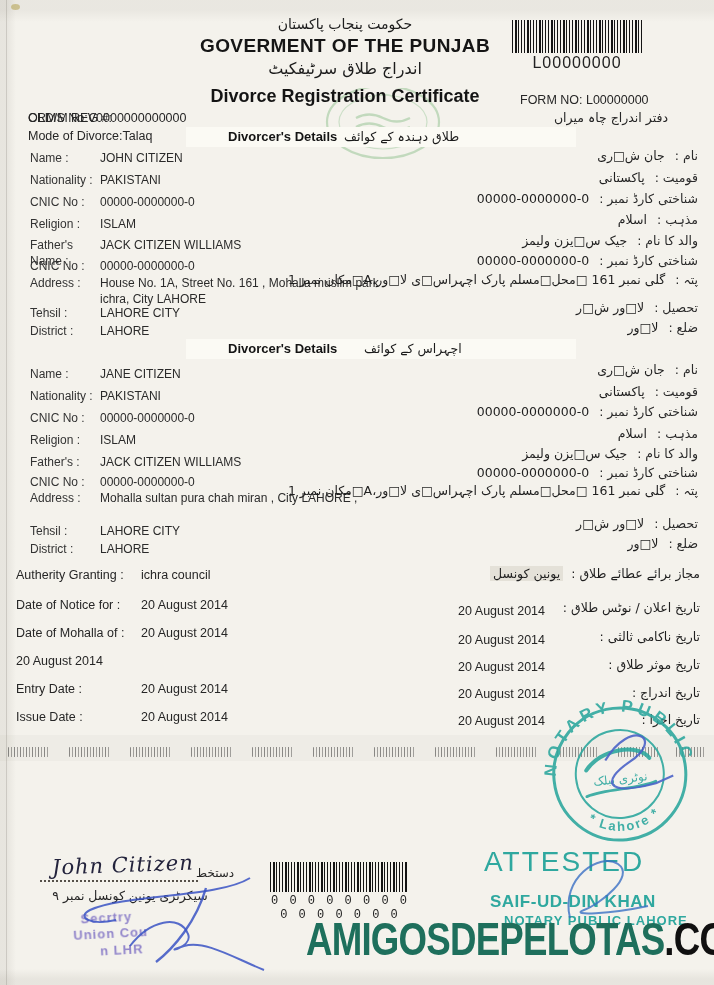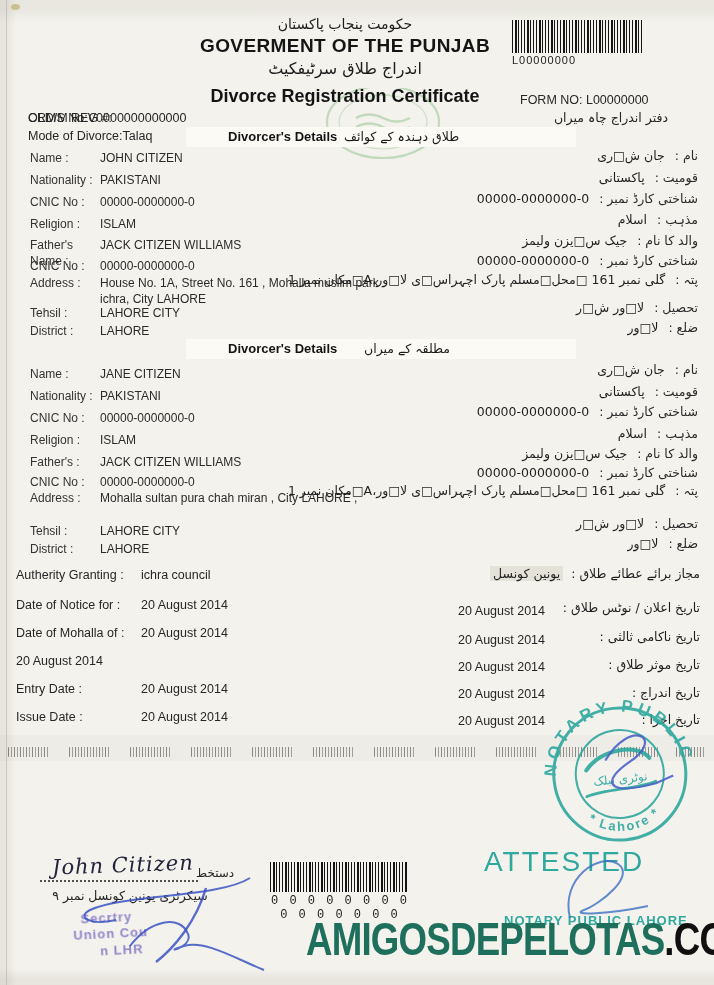--- a/index.html
+++ b/index.html
@@ -21,21 +21,21 @@
 
   
   .hdr-center{left:150px;width:390px;text-align:center;}
   .u-gov{top:16px;font-size:14px;color:#1d1d1d;}
   .gov-title{top:35px;font-size:19px;font-weight:bold;color:#151515;letter-spacing:.4px;}
   .u-cert{top:59px;font-size:16px;color:#1b1b1b;}
   .cert-title{top:86px;font-size:18px;font-weight:bold;color:#141414;}
 
   .barcode{background-image:repeating-linear-gradient(90deg,#141414 0 1px,transparent 1px 3px,#141414 3px 5px,transparent 5px 6px,#141414 6px 7px,transparent 7px 9px,#141414 9px 10px,transparent 10px 12px);}
   .bc-top{left:512px;top:20px;width:130px;height:33px;}
-  .bc-top-label{left:512px;top:54px;width:130px;font-size:11px;letter-spacing:1px;color:#222;}
+  .bc-top-label{left:512px;top:54px;width:130px;text-align:center;font-size:16px;letter-spacing:1px;color:#222;}
   .crms{left:28px;top:93px;font-size:12.5px;margin-top:18px;}
   .oldreg{left:28px;top:111px;font-size:12.5px;}
   .mode{left:28px;top:129px;font-size:12.5px;}
   .formno{left:520px;top:93px;width:180px;font-size:12.5px;}
   .u-office{right:46px;top:110px;font-size:12.5px;direction:rtl;}
 
   
   .secbar{left:186px;width:390px;height:20px;background:#fbfaf4;}
   .sectitle{font-size:13px;font-weight:bold;color:#141414;left:42px;top:2px;position:absolute;}
   .securdu{font-size:12.5px;color:#1b1b1b;position:absolute;top:2px;}
@@ -183,21 +183,21 @@
       <span class="ulbl">تحصیل :</span>
       <span>لا□ور ش□ر</span>
     </div>
   <div class="urow urdu" style="top:320px">
       <span class="ulbl">ضلع :</span>
       <span>لا□ور</span>
     </div>
 
   <div class="abs secbar" style="top:339px">
     <span class="sectitle">Divorcer's Details</span>
-    <span class="securdu urdu" style="left:178px">مطلقہ کے میراں</span>
+    <span class="securdu urdu" style="left:178px">اچہراس کے کوائف</span>
   </div>
 
   <div class="erow" style="top:366px">
       <span class="elbl">Name :</span>
       <span class="eval">JANE CITIZEN</span>
     </div>
   <div class="erow" style="top:388px">
       <span class="elbl">Nationality :</span>
       <span class="eval">PAKISTANI</span>
     </div>
@@ -362,20 +362,21 @@
     <path d="M 212,28 C 180,48 88,44 52,60 C 38,67 52,76 78,70" fill="none" stroke="#3a54c4" stroke-width="2" opacity=".85"></path>
     <path d="M 168,38 C 158,72 136,98 118,112" fill="none" stroke="#3a54c4" stroke-width="2.4" opacity=".85"></path>
     <path d="M 92,96 C 112,70 142,64 150,84 C 156,98 120,104 146,96 C 168,90 196,108 226,120" fill="none" stroke="#3a54c4" stroke-width="2" opacity=".85"></path>
   </svg>
 
   <div class="abs barcode bc-bot"></div>
   <div class="abs bc-bot-digits">0 0 0 0 0 0 0 0 0 0 0 0 0 0 0</div>
 
   <div class="abs att-sub">NOTARY PUBLIC LAHORE</div>
   <div class="abs attested">ATTESTED</div>
+  <div class="abs att-name">SAIF-UD-DIN KHAN</div>
   <svg class="abs" style="left:540px;top:848px" width="130" height="90" viewBox="0 0 130 90">
     <path d="M 30,70 C 20,30 60,4 78,16 C 96,28 60,56 44,62 C 28,68 70,66 108,58" fill="none" stroke="#3a6fc4" stroke-width="2" opacity=".8"></path>
   </svg>
 
   <div class="abs wm">
     <span class="wm-main">AMIGOSDEPELOTAS</span><span class="wm-tld">.COM</span>
   </div>
 </div>
 
 </body></html>

